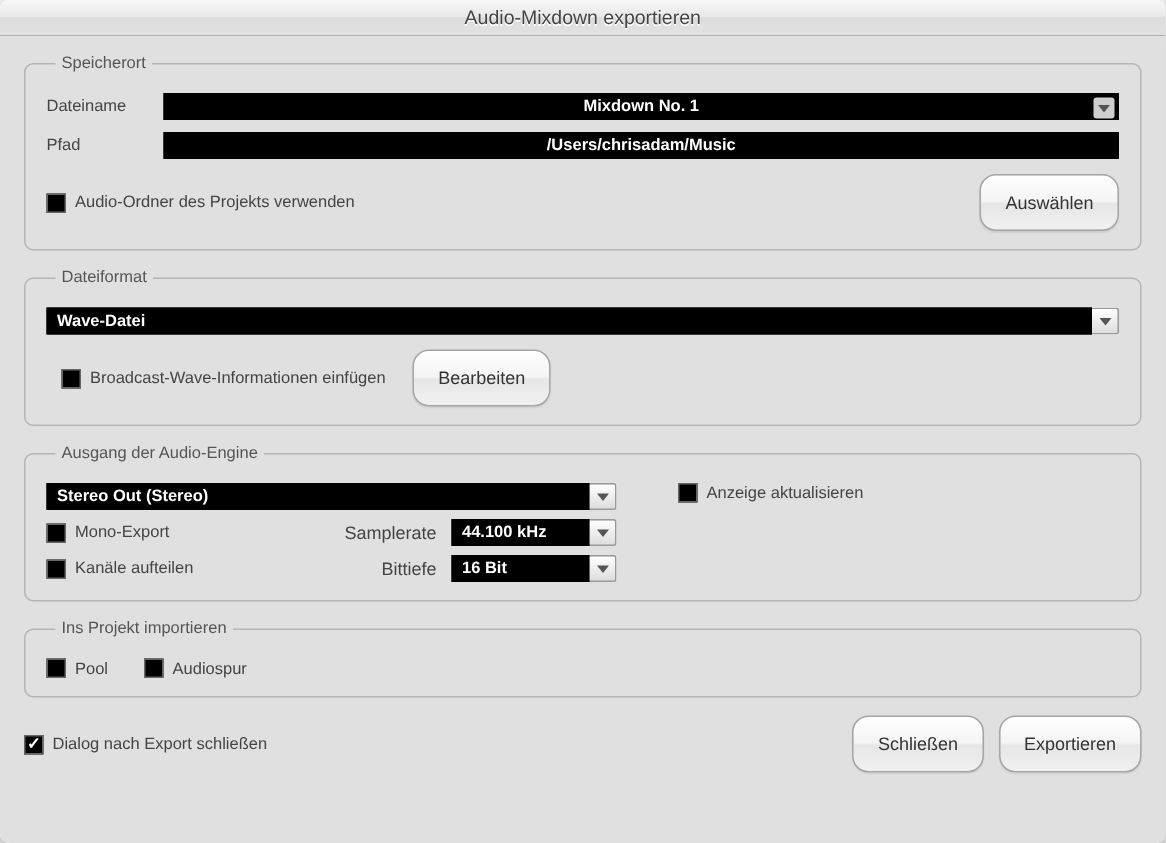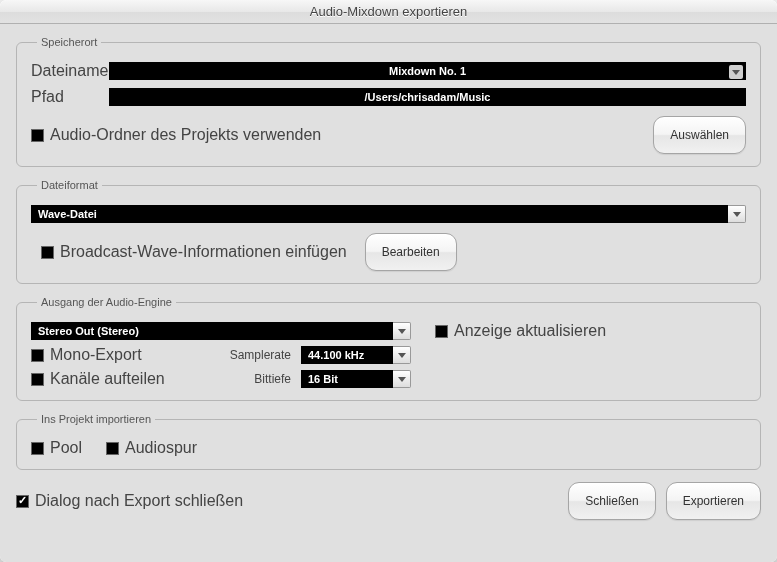--- a/index.html
+++ b/index.html
@@ -59,21 +59,21 @@
 }
 .row {
   display: flex;
   align-items: center;
   gap: 8px;
   margin-bottom: 8px;
 }
 .row:last-child { margin-bottom: 0; }
 .label {
   color: #444;
-  font-size: 16px;
+  font-size: 11px;
   white-space: nowrap;
 }
 .label-w70 { width: 70px; }
 .black-field {
   flex: 1;
   background: #000;
   color: #fff;
   height: 18px;
   display: flex;
   align-items: center;
@@ -262,21 +262,21 @@
           <span class="checkbox"></span>
           <span class="label">Broadcast-Wave-Informationen einfügen</span>
         </div>
         <button class="mac-btn">Bearbeiten</button>
       </div>
     </fieldset>
 
     <fieldset class="group">
       <legend>Ausgang der Audio-Engine</legend>
 
-      <div style="display:flex; align-items:flex-start;">
+      <div style="display:flex; align-items:flex-start;gap:17px;">
         <div class="engine-left">
           <div class="select-wrap">
             <div class="select-black" style="flex:1;">
               <span>Stereo Out (Stereo)</span>
             </div>
             <div class="dropdown-trigger">
               <span class="chev-down"></span>
             </div>
           </div>
 

